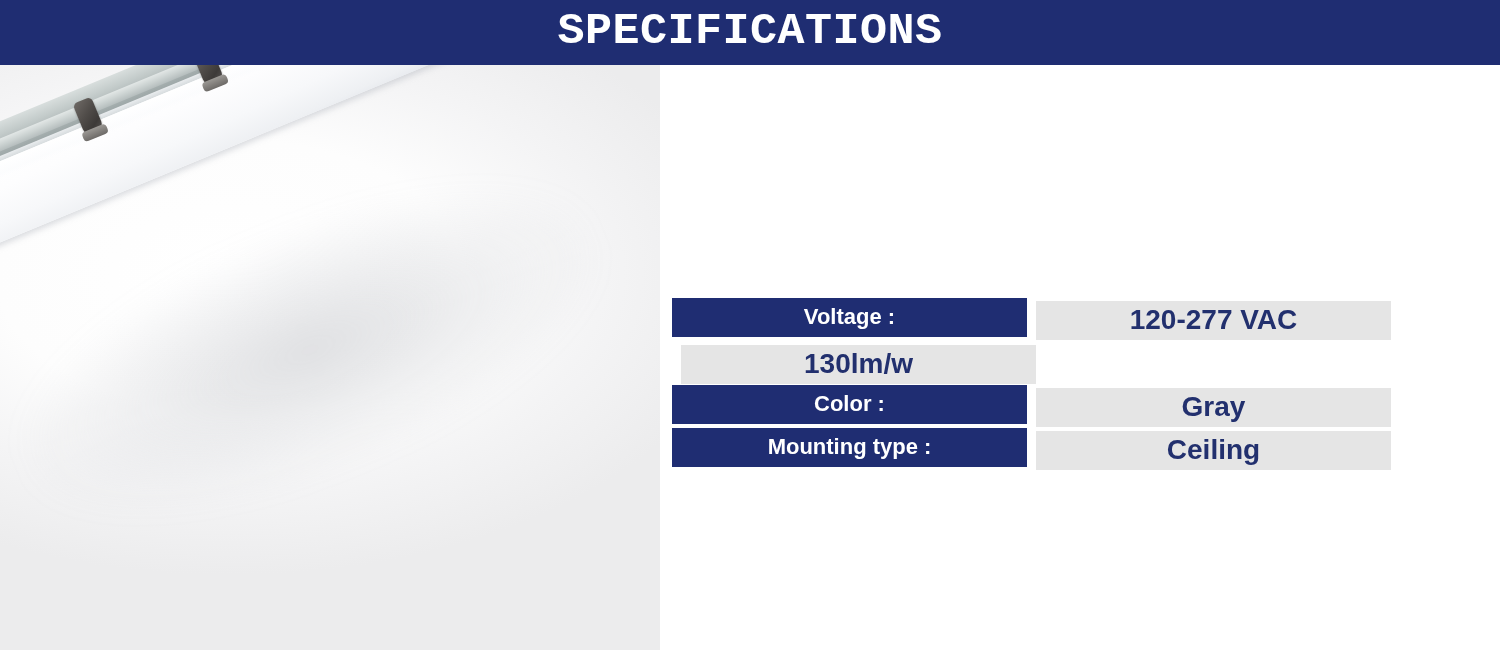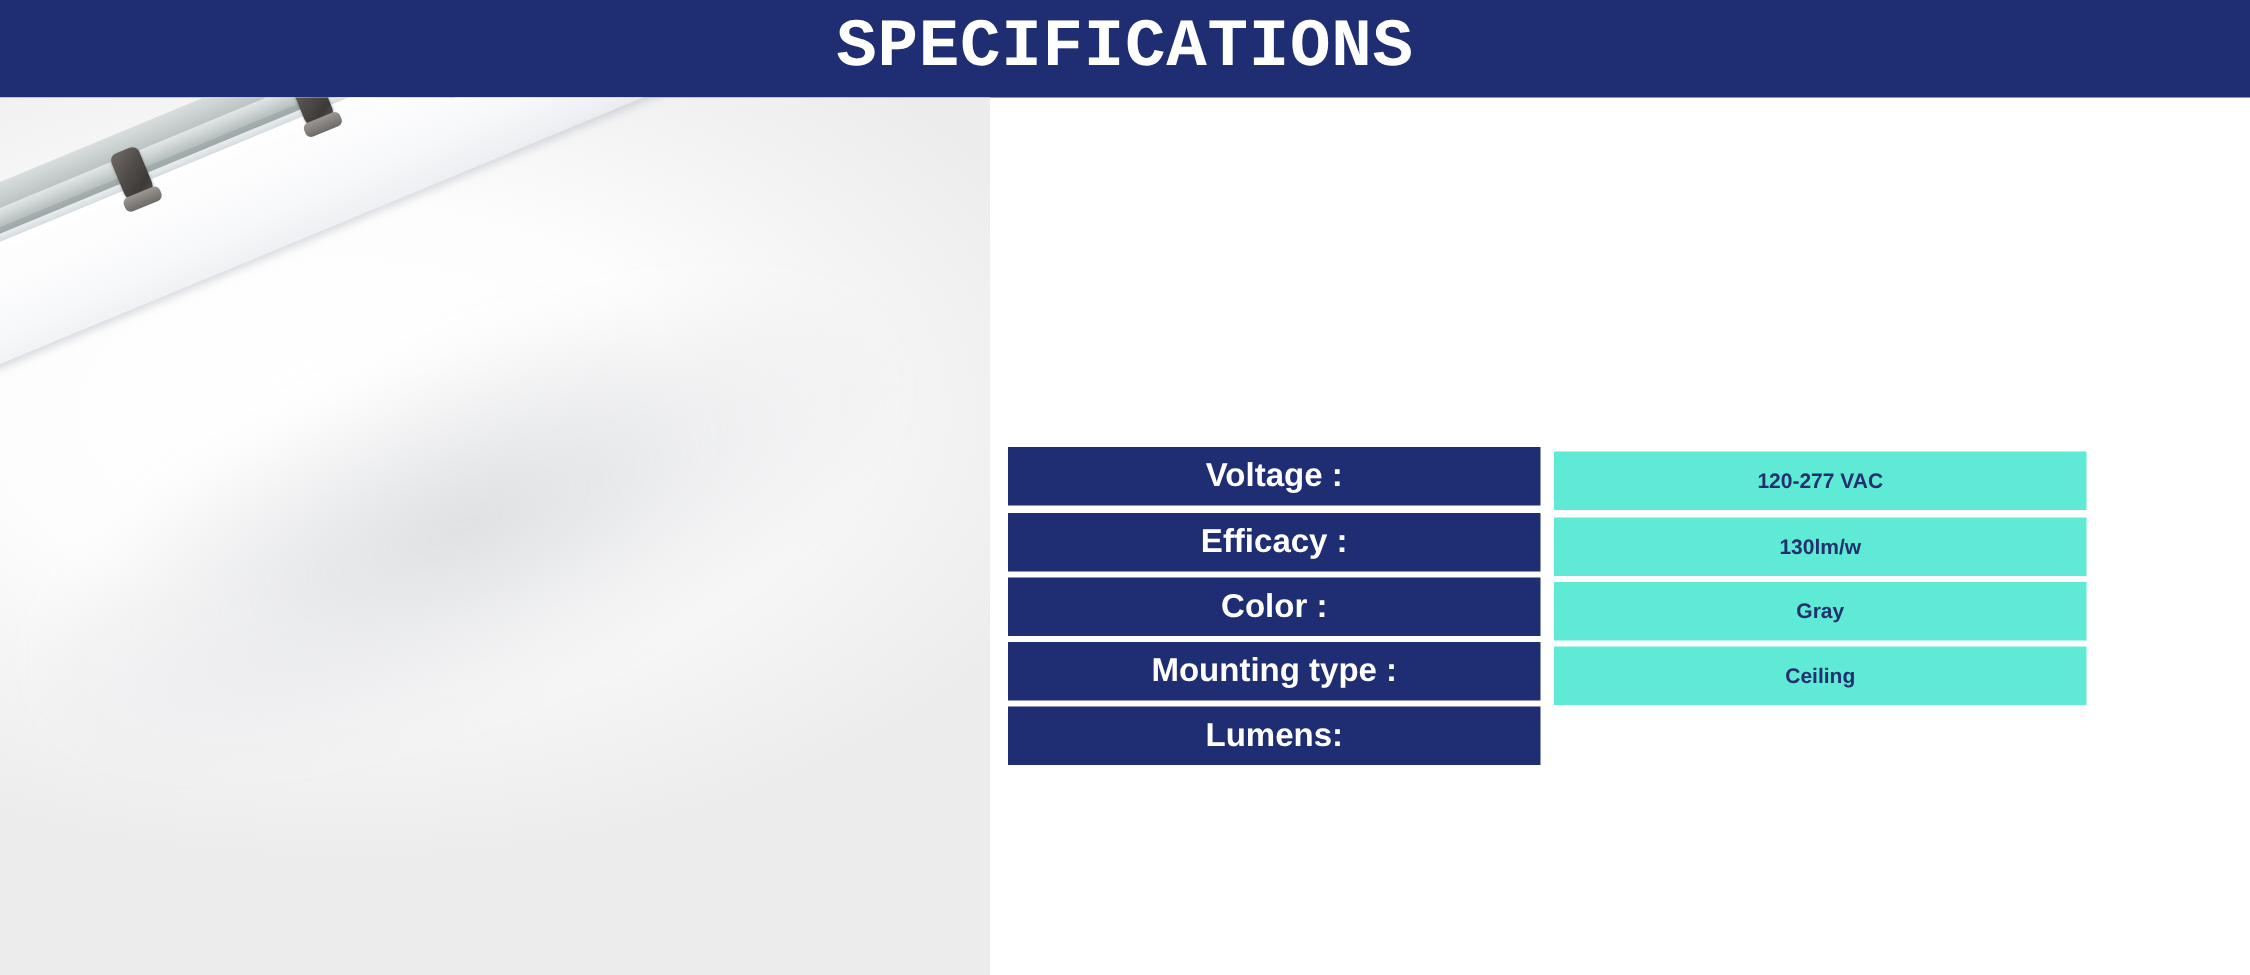--- a/index.html
+++ b/index.html
@@ -187,24 +187,24 @@
     box-sizing: border-box;
     padding-bottom: 2px;
   }
   .spec-gap {
     width: 9px;
     flex: 0 0 9px;
   }
   .spec-value {
     width: 355px;
     height: 39px;
-    background: #5eead4;
+    background: #e5e5e5;
     color: #22306e;
     font-family: "Liberation Sans", sans-serif;
-    font-size: 14px;
+    font-size: 28px;
     font-weight: bold;
     display: flex;
     align-items: center;
     justify-content: center;
     box-sizing: border-box;
     padding-bottom: 2px;
     margin-top: 3px;
   }
 </style>
 </head>
@@ -240,37 +240,35 @@
       <div class="spec-label">Voltage :</div>
       <div class="spec-gap"></div>
       <div class="spec-value">120-277 VAC</div>
     </div>
 
     <div class="spec-row">
       <div class="spec-gap"></div>
     </div>
 
     <div class="spec-row">
-      <div class="spec-label">Efficacy :</div>
       <div class="spec-gap"></div>
       <div class="spec-value">130lm/w</div>
     </div>
 
     <div class="spec-row">
       <div class="spec-label">Color :</div>
       <div class="spec-gap"></div>
       <div class="spec-value">Gray</div>
     </div>
 
     <div class="spec-row">
       <div class="spec-label">Mounting type :</div>
       <div class="spec-gap"></div>
       <div class="spec-value">Ceiling</div>
     </div>
 
     <div class="spec-row">
-      <div class="spec-label">Lumens:</div>
       <div class="spec-gap"></div>
     </div>
 
   </div>
 
 </div>
 
 </body></html>

